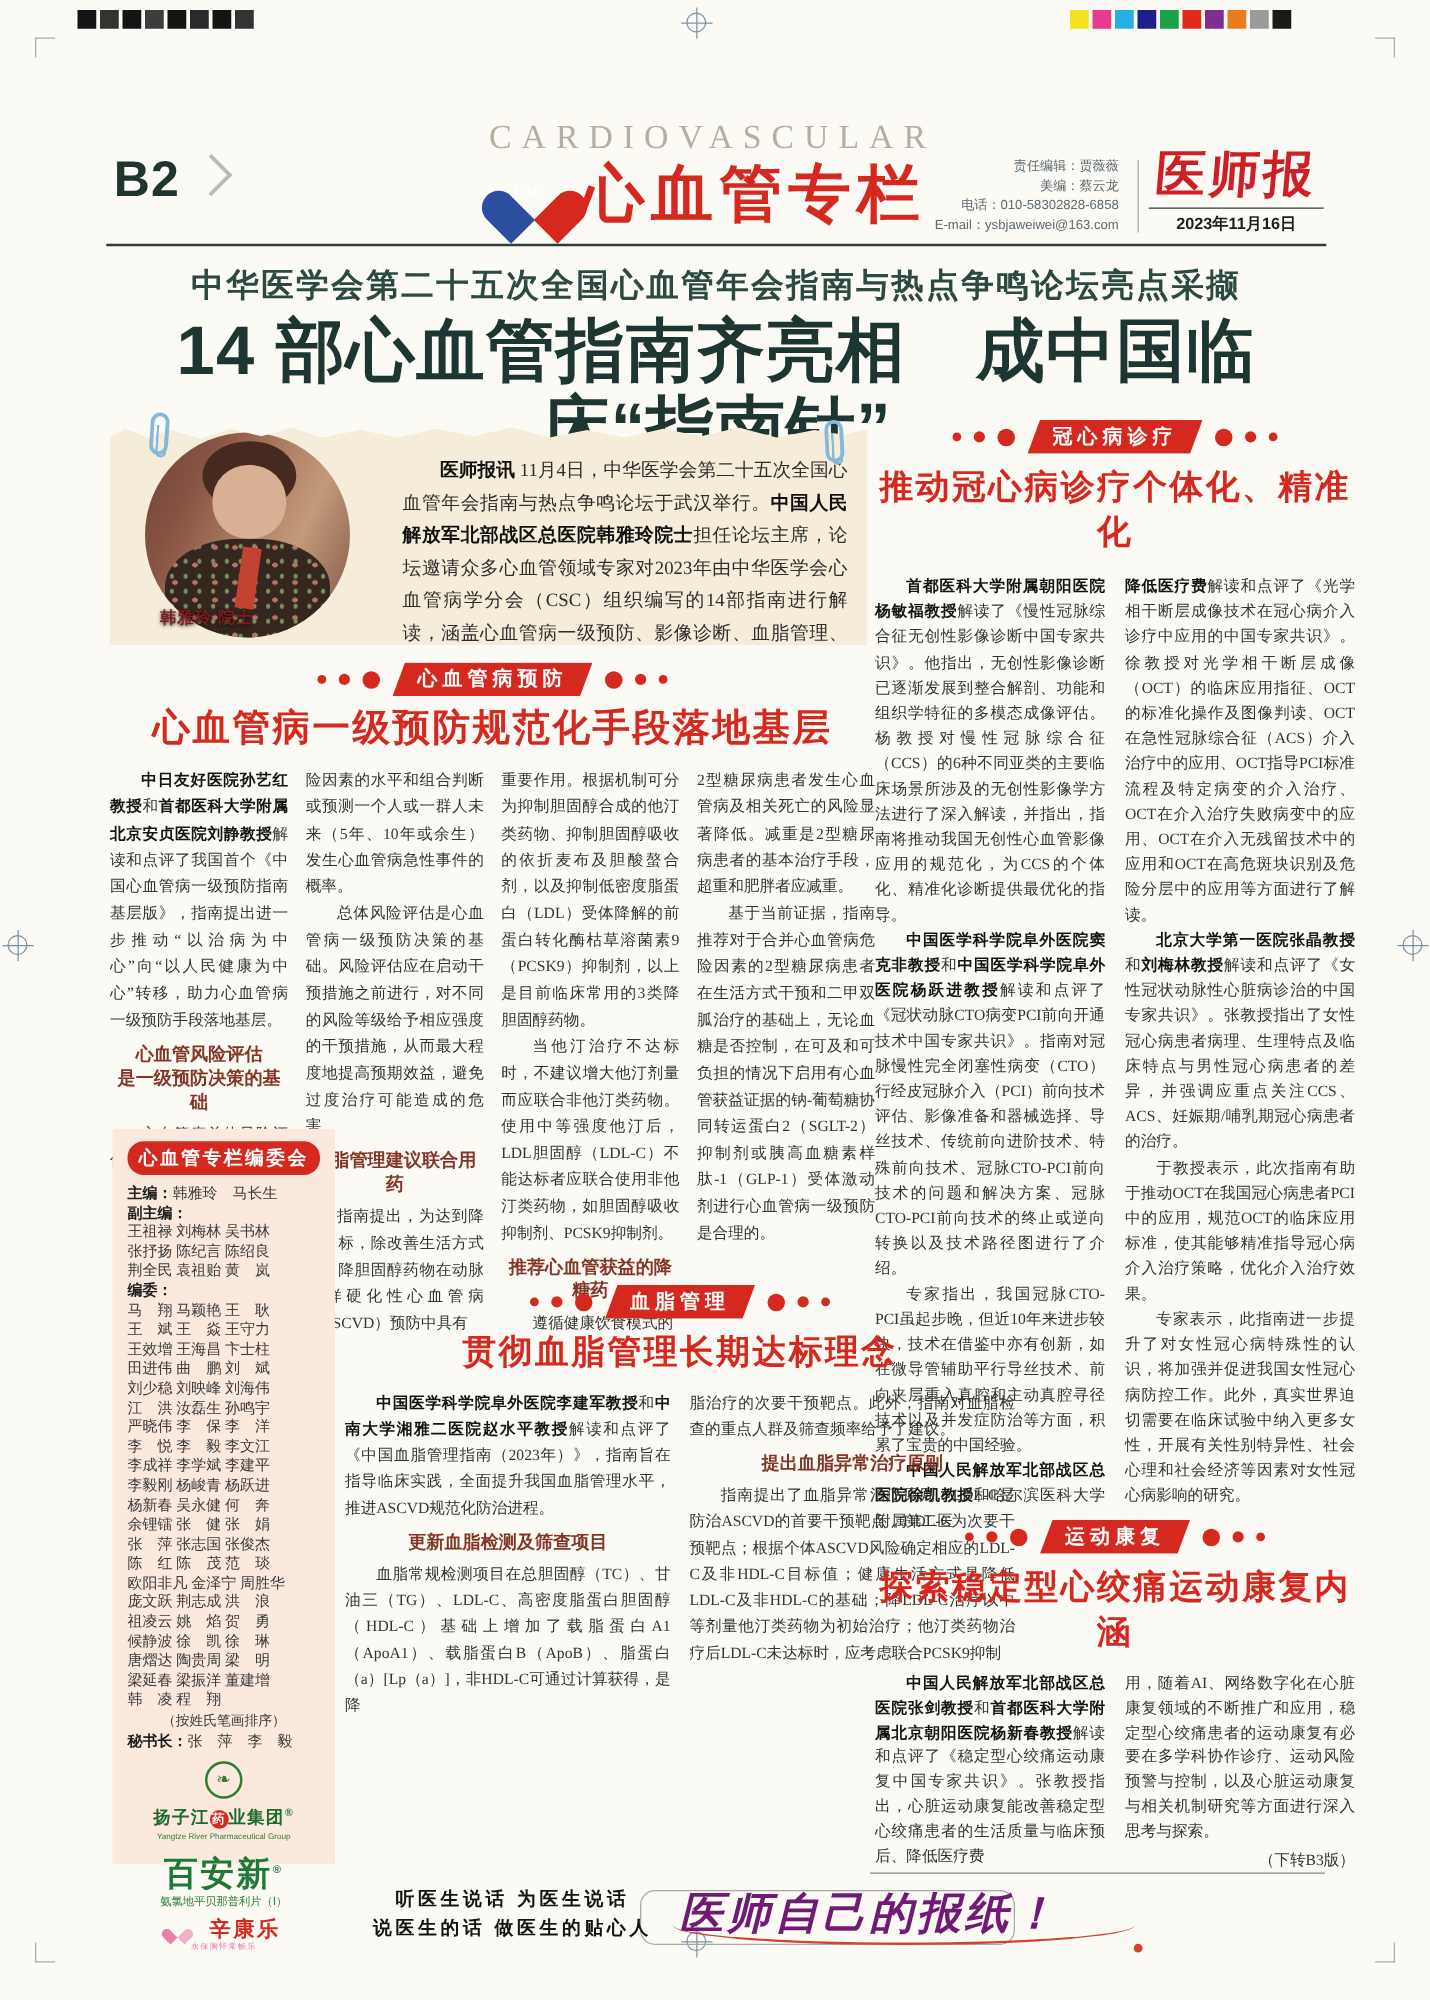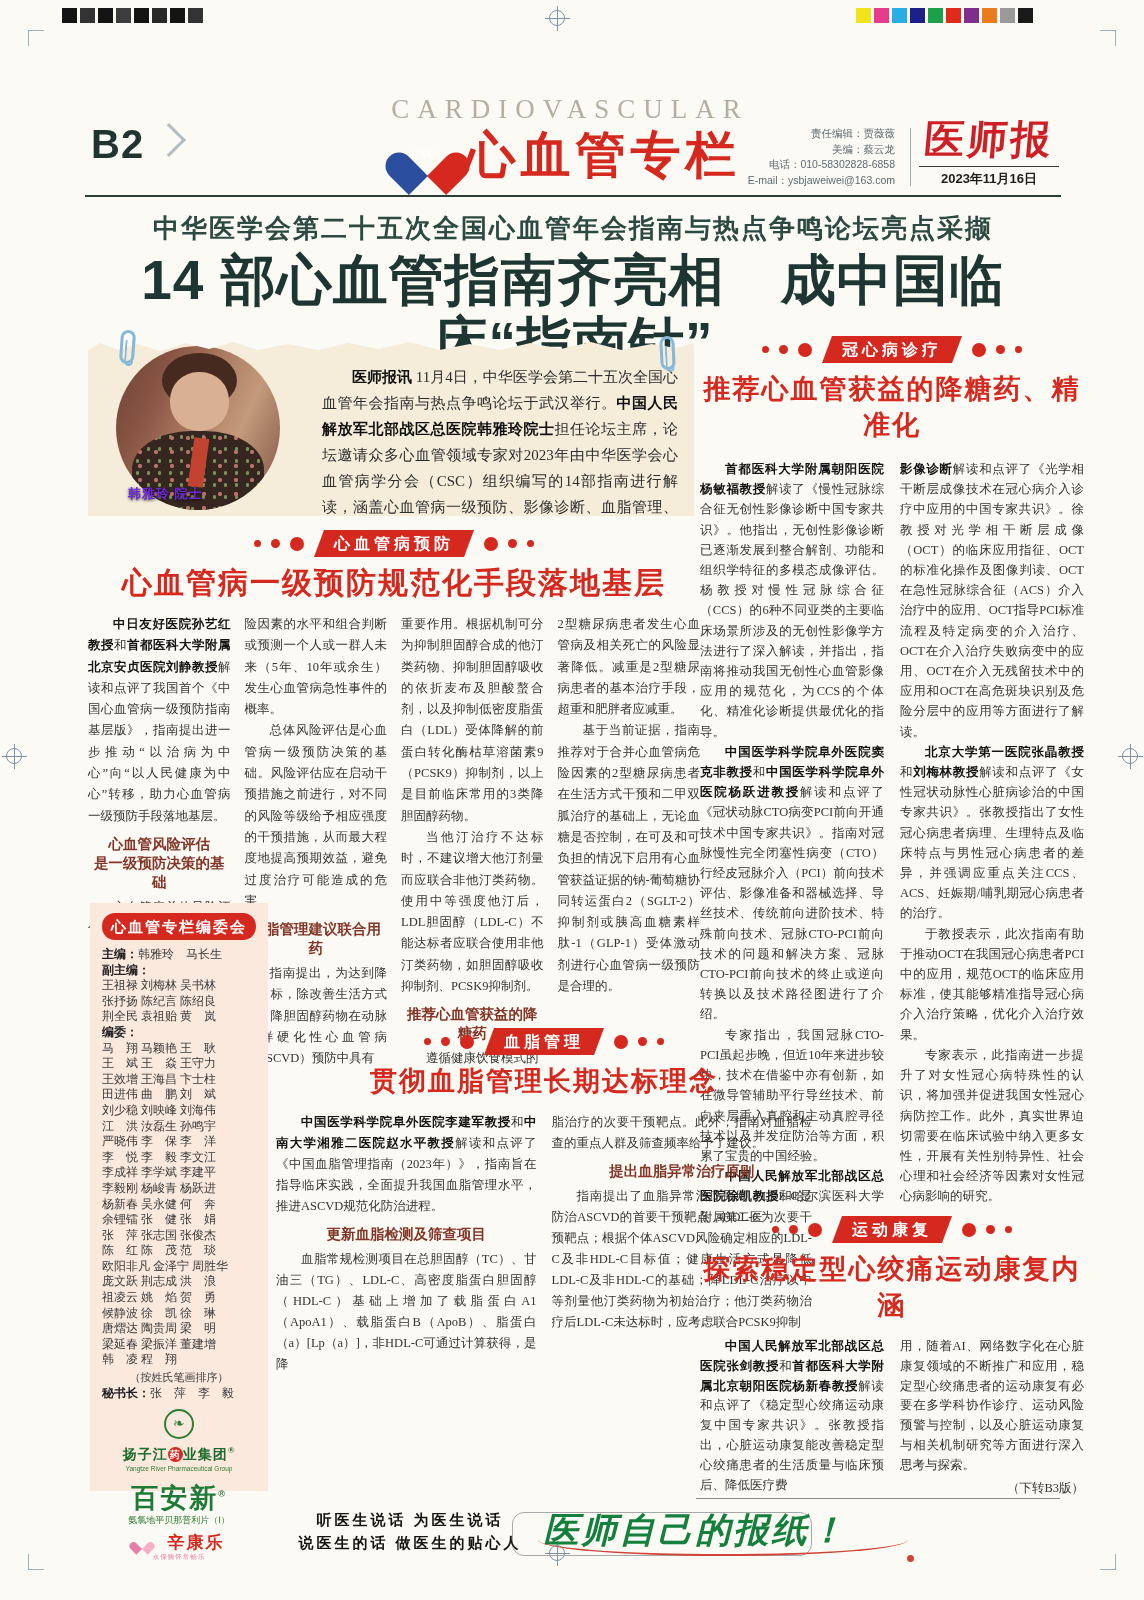--- a/index.html
+++ b/index.html
@@ -48,21 +48,21 @@
   .clip::before{content:"";position:absolute;left:2px;top:7px;width:5px;height:24px;border:2px solid #86b9d9;border-top:none;border-radius:0 0 5px 5px}
   .clip.c1{left:120px;top:330px;transform:rotate(4deg)}
   .clip.c2{left:660px;top:336px;transform:rotate(-3deg)}
   .photo{position:absolute;left:28px;top:8px;width:164px;height:164px;border-radius:50%;overflow:hidden;
     background:linear-gradient(115deg,#6d4136 0%,#8a5645 26%,#b08066 50%,#c39a7b 68%,#7d5242 100%)}
   .photo .hair{position:absolute;left:28%;top:4%;width:46%;height:34%;border-radius:50%;background:#46291f}
   .photo .face{position:absolute;left:33%;top:16%;width:36%;height:36%;border-radius:48%;background:#d9b093}
   .photo .jacket{position:absolute;left:10%;top:52%;width:80%;height:52%;border-radius:45% 45% 0 0;background:#35261f;
     background-image:radial-gradient(#b5726b 2px,rgba(0,0,0,0) 2.5px),radial-gradient(#7c8f5a 1.5px,rgba(0,0,0,0) 2px);background-size:16px 14px,11px 12px}
   .photo .lanyard{position:absolute;left:46%;top:56%;width:9%;height:30%;background:#c2432f;transform:rotate(8deg)}
-  .photo-cap{position:absolute;left:40px;top:148px;z-index:4;color:#6d28d9;font:700 13px/15px "Liberation Sans",sans-serif;letter-spacing:1px;text-shadow:0 1px 3px rgba(0,0,0,.8)}
+  .photo-cap{position:absolute;left:40px;top:148px;z-index:4;color:#7f1d1d;font:700 13px/15px "Liberation Sans",sans-serif;letter-spacing:1px;text-shadow:0 1px 3px rgba(0,0,0,.8)}
   .intro-text{position:absolute;left:234px;top:26px;right:16px;font:400 15px/26px "Liberation Serif",serif;color:#2d2d2d;text-align:justify;text-indent:2em}
   .intro-text .ld{font-family:"Liberation Sans",sans-serif;font-weight:700;color:#101010}
 
   
   .badge-row{display:flex;align-items:center;justify-content:center;gap:10px}
   .dot{border-radius:50%;background:#d5281e;flex:0 0 auto}
   .dot.s{width:7px;height:7px}.dot.m{width:9px;height:9px}.dot.l{width:14px;height:14px}
   .badge{background:#d5281e;color:#fff;font:700 16px/27px "Liberation Sans",sans-serif;letter-spacing:4px;padding:0 20px;
     clip-path:polygon(10px 0,100% 0,calc(100% - 10px) 100%,0 100%)}
   .sec-title{font:900 30px/36px "Liberation Sans",sans-serif;color:#d5281e;text-align:center;letter-spacing:2px;margin-top:8px}
@@ -114,21 +114,21 @@
   .mini-heart::before,.mini-heart::after{content:"";position:absolute;bottom:1px;width:8px;height:12px;border-radius:8px 8px 0 0}
   .mini-heart::before{left:0;background:#e87fa8;transform:rotate(-45deg);transform-origin:100% 100%}
   .mini-heart::after{left:8px;background:#f3b0c8;transform:rotate(45deg);transform-origin:0 100%}
   .ad-brand2-sub{font:400 6.5px/8px "Liberation Sans",sans-serif;color:#e87fa8;letter-spacing:1px}
 
   
   .foot-rule{position:absolute;left:696px;top:1498px;width:364px;height:1px;background:#8a8a8a}
   .foot-box{position:absolute;left:512px;top:1512px;width:300px;height:44px;border:1.5px solid #a8a8a8;border-radius:12px}
   .footer{position:absolute;left:85px;top:1508px;width:976px;display:flex;justify-content:center;align-items:center;gap:22px}
   .slogans{text-align:center;font:700 15px/23px "Liberation Sans",sans-serif;color:#141414;letter-spacing:3px}
-  .callig{position:relative;font:italic 900 35px/40px "Liberation Serif",serif;color:#15803d;letter-spacing:3px;z-index:2}
+  .callig{position:relative;font:italic 900 35px/40px "Liberation Serif",serif;color:#701a75;letter-spacing:3px;z-index:2}
   .callig::after{content:"";position:absolute;left:-6px;right:-60px;bottom:-5px;height:16px;border-bottom:2.5px solid #cf4437;border-radius:0 0 50% 50%/0 0 16px 16px}
   .callig .enddot{position:absolute;right:-66px;bottom:-11px;width:7px;height:7px;border-radius:50%;background:#cf4437}
 </style>
 </head>
 <body>
 
 <div id="page">
 
   <div class="pm-row" style="left:62px">
     <i style="background:#141414"></i>
@@ -245,30 +245,30 @@
   <div class="sec-cor">
     <div class="badge-row">
       <span class="dot s"></span>
         <span class="dot m"></span>
         <span class="dot l"></span>
       <span class="badge">冠心病诊疗</span>
       <span class="dot l"></span>
         <span class="dot m"></span>
         <span class="dot s"></span>
     </div>
-    <div class="sec-title small">推荐心血管获益的降糖药、精准化</div>
+    <div class="sec-title small">推动冠心病诊疗个体化、精准化</div>
     <div class="cols">
       <div class="col">
         <p><span class="lead">首都医科大学附属朝阳医院杨敏福教授</span><span>解读了《慢性冠脉综合征无创性影像诊断中国专家共识》。他指出，无创性影像诊断已逐渐发展到整合解剖、功能和组织学特征的多模态成像评估。杨教授对慢性冠脉综合征（CCS）的6种不同亚类的主要临床场景所涉及的无创性影像学方法进行了深入解读，并指出，指南将推动我国无创性心血管影像应用的规范化，为CCS的个体化、精准化诊断提供最优化的指导。</span></p>
         <p><span class="lead">中国医学科学院阜外医院窦克非教授</span><span>和</span><span class="lead">中国医学科学院阜外医院杨跃进教授</span><span>解读和点评了《冠状动脉CTO病变PCI前向开通技术中国专家共识》。指南对冠脉慢性完全闭塞性病变（CTO）行经皮冠脉介入（PCI）前向技术评估、影像准备和器械选择、导丝技术、传统前向进阶技术、特殊前向技术、冠脉CTO-PCI前向技术的问题和解决方案、冠脉CTO-PCI前向技术的终止或逆向转换以及技术路径图进行了介绍。</span></p>
         <p>专家指出，我国冠脉CTO-PCI虽起步晚，但近10年来进步较快，技术在借鉴中亦有创新，如在微导管辅助平行导丝技术、前向夹层重入真腔和主动真腔寻径技术以及并发症防治等方面，积累了宝贵的中国经验。</p>
         <p><span class="lead">中国人民解放军北部战区总医院徐凯教授</span><span>和哈尔滨医科大学附属第二医</span></p>
       </div>
       <div class="col">
-        <p style="text-indent:0"><span class="lead">影像诊断</span><span>解读和点评了《光学相干断层成像技术在冠心病介入诊疗中应用的中国专家共识》。徐教授对光学相干断层成像（OCT）的临床应用指征、OCT的标准化操作及图像判读、OCT在急性冠脉综合征（ACS）介入治疗中的应用、OCT指导PCI标准流程及特定病变的介入治疗、OCT在介入治疗失败病变中的应用、OCT在介入无残留技术中的应用和OCT在高危斑块识别及危险分层中的应用等方面进行了解读。</span></p>
+        <p style="text-indent:0"><span class="lead">降低医疗费</span><span>解读和点评了《光学相干断层成像技术在冠心病介入诊疗中应用的中国专家共识》。徐教授对光学相干断层成像（OCT）的临床应用指征、OCT的标准化操作及图像判读、OCT在急性冠脉综合征（ACS）介入治疗中的应用、OCT指导PCI标准流程及特定病变的介入治疗、OCT在介入治疗失败病变中的应用、OCT在介入无残留技术中的应用和OCT在高危斑块识别及危险分层中的应用等方面进行了解读。</span></p>
         <p><span class="lead">北京大学第一医院张晶教授</span><span>和</span><span class="lead">刘梅林教授</span><span>解读和点评了《女性冠状动脉性心脏病诊治的中国专家共识》。张教授指出了女性冠心病患者病理、生理特点及临床特点与男性冠心病患者的差异，并强调应重点关注CCS、ACS、妊娠期/哺乳期冠心病患者的治疗。</span></p>
         <p>于教授表示，此次指南有助于推动OCT在我国冠心病患者PCI中的应用，规范OCT的临床应用标准，使其能够精准指导冠心病介入治疗策略，优化介入治疗效果。</p>
         <p>专家表示，此指南进一步提升了对女性冠心病特殊性的认识，将加强并促进我国女性冠心病防控工作。此外，真实世界迫切需要在临床试验中纳入更多女性，开展有关性别特异性、社会心理和社会经济等因素对女性冠心病影响的研究。</p>
       </div>
     </div>
   </div>
 
   <div class="sec-lipid">
     <div class="badge-row">
       <span class="dot s"></span>

